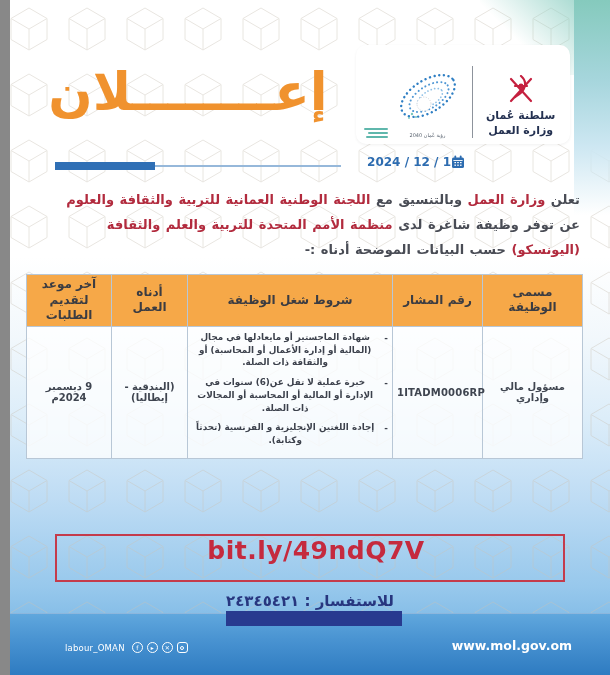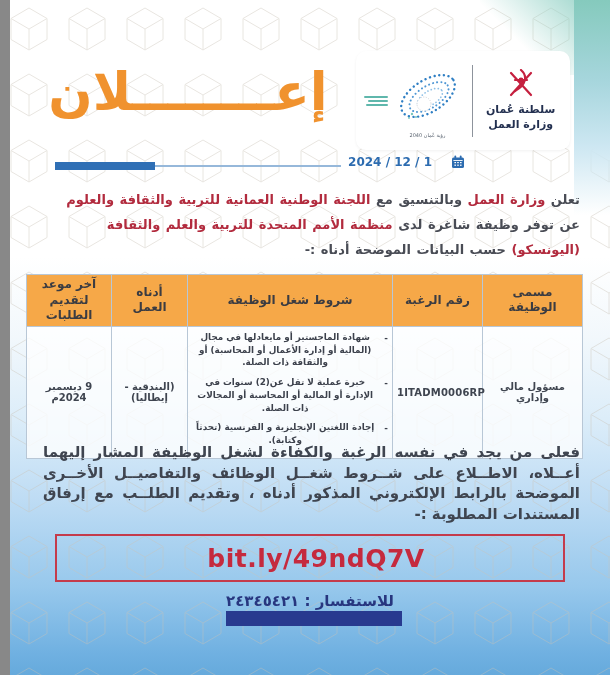--- a/index.html
+++ b/index.html
@@ -13,34 +13,34 @@
   }
   .pattern-layer { position: absolute; inset: 0; opacity: .42; }
   .teal-corner { position: absolute; top: 0; right: 0; width: 130px; height: 75px;
     background: linear-gradient(225deg, #8ecfc3 0%, rgba(255,255,255,0) 65%); }
   .teal-strip { position: absolute; top: 0; right: 0; width: 36px; height: 215px;
     background: linear-gradient(180deg, #85cabd 0%, #a7d6dd 38%, #cde7f2 68%, rgba(255,255,255,0) 100%); }
 
   .title { position: absolute; top: 52px; left: 28px; width: 300px; text-align: center;
     font-size: 52px; font-weight: bold; color: #F0922E; line-height: 80px; direction: rtl; }
 
-  .logo-card { position: absolute; top: 51px; right: 40px; width: 214px; height: 99px;
+  .logo-card { position: absolute; top: 45px; right: 40px; width: 214px; height: 99px;
     background: #ffffff; border-radius: 10px; box-shadow: 0 1px 3px rgba(0,0,0,.06);
-    display: flex; align-items: center; padding: 6px 8px; direction: rtl; }
+    display: flex; align-items: flex-end; padding: 6px 8px; direction: rtl; }
   .emblem-block { width: 88px; text-align: center; }
   .ministry-line { font-size: 11px; font-weight: bold; color: #233050; line-height: 1.3; }
   .logo-divider { width: 1px; height: 72px; background: #8d939c; margin: 0 6px; }
   .swirl-block { width: 80px; position: relative; text-align: center; }
   .vision-label { font-size: 5px; color: #5a6470; margin-top: -6px; }
   .mini-logo { width: 26px; display: flex; flex-direction: column; gap: 2px; align-items: flex-start; }
   .mini-logo .bar { height: 2px; background: #5fb7ac; border-radius: 1px; }
 
   .rule-thick { position: absolute; top: 162px; left: 45px; width: 100px; height: 8px; background: #2F6FB5; }
   .rule-thin { position: absolute; top: 165px; left: 145px; width: 186px; height: 2px; background: #96b8da; }
-  .date-row { position: absolute; top: 155px; right: 145px; display: flex; align-items: center; gap: 19px;
+  .date-row { position: absolute; top: 155px; right: 145px; display: flex; align-items: center; gap: 0;
     color: #2D6CB0; font-weight: bold; font-size: 12px; direction: ltr; }
 
   .intro { position: absolute; top: 187px; right: 30px; left: 32px; direction: rtl;
     text-align: right; font-size: 13px; font-weight: bold; line-height: 25px; color: #494C55;
     word-spacing: 1px; }
   .red-seg { color: #B22B3E; }
 
   table.jobs { position: absolute; top: 274px; right: 27px; width: 556px;
     border-collapse: collapse; table-layout: fixed; direction: rtl; }
   table.jobs th { background: #F6A848; border: 1px solid #b8c7d6; height: 40px;
@@ -52,21 +52,21 @@
   td.cond-cell { vertical-align: top; text-align: right; padding: 8px 9px 4px 6px; font-weight: normal; }
   .cond-item { display: flex; gap: 6px; margin-bottom: 7px; font-size: 8.8px;
     line-height: 1.45; color: #3C414C; }
   .cond-dash { flex: 0 0 auto; padding-top: 1px; }
   td.num-cell { direction: ltr; font-size: 9.5px; letter-spacing: .2px; }
 
   .outro { position: absolute; top: 442px; right: 30px; left: 33px; direction: rtl;
     text-align: justify; font-size: 15px; font-weight: bold; color: #3F4550; line-height: 20.5px; }
 
   .link-box { position: absolute; top: 534px; left: 45px; right: 45px; height: 48px;
-    border: 2px solid #C43B4B; display: flex; align-items: center; justify-content: center; padding-left: 12px; }
+    border: 2px solid #C43B4B; display: flex; justify-content: center; padding-left: 12px; }
   .link-text { direction: ltr; font-size: 25px; font-weight: bold; color: #C52A3E; letter-spacing: .5px; cursor: pointer; }
 
   .inquiry { position: absolute; top: 592px; left: 0; right: 0; text-align: center;
     color: #27367F; font-weight: bold; font-size: 15px; direction: rtl; }
   .navy-bar { position: absolute; top: 611px; left: 216px; width: 176px; height: 15px;
     background: #283A8F; z-index: 3; }
 
   .footer { position: absolute; bottom: 0; left: 0; right: 0; height: 62px;
     background: linear-gradient(180deg, #60a7dd 0%, #4a94d2 40%, #2e7bc1 100%);
     border-top: 1px solid rgba(255,255,255,.45); z-index: 2; }
@@ -167,53 +167,64 @@
     <colgroup>
       <col style="width:100px">
         <col style="width:90px">
         <col style="width:205px">
         <col style="width:76px">
         <col style="width:85px">
     </colgroup>
     <thead>
       <tr>
         <th>مسمى الوظيفة</th>
-        <th>رقم الرغبة</th>
+        <th>رقم المشار</th>
         <th>شروط شغل الوظيفة</th>
         <th>أدناه العمل</th>
         <th>آخر موعد لتقديم الطلبات</th>
       </tr>
     </thead>
     <tbody>
       <tr>
         <td>مسؤول مالي وإداري</td>
         <td class="num-cell">1ITADM0006RP</td>
         <td class="cond-cell">
           <div class="cond-item">
               <span class="cond-dash">-</span>
               <span>شهادة الماجستير أو مايعادلها في مجال (المالية أو إدارة الأعمال أو المحاسبة) أو والثقافة ذات الصلة.</span>
             </div>
           <div class="cond-item">
               <span class="cond-dash">-</span>
-              <span>خبرة عملية لا تقل عن(2) سنوات في الإدارة أو المالية أو المحاسبة أو المجالات ذات الصلة.</span>
+              <span>خبرة عملية لا تقل عن(6) سنوات في الإدارة أو المالية أو المحاسبة أو المجالات ذات الصلة.</span>
             </div>
           <div class="cond-item">
               <span class="cond-dash">-</span>
               <span>إجادة اللغتين الإنجليزية و الفرنسية (تحدثاً وكتابة).</span>
             </div>
         </td>
         <td>(البندقية - إيطاليا)</td>
         <td>9 ديسمبر 2024م</td>
       </tr>
     </tbody>
   </table>
 
-  <p class="outro">فعلى من يجد في نفسه الرغبة والكفاءة لشغل الوظيفة المشار إليهما أعــلاه، الاطــلاع على شــروط شغــل الوظائف والتفاصيــل الأخــرى الموضحة بالرابط الإلكتروني المذكور أدناه ، وتقديم الطلــب مع إرفاق المستندات المطلوبة :-</p>
 
   <div class="link-box">
     <span class="link-text">bit.ly/49ndQ7V</span>
   </div>
 
   <div class="inquiry">للاستفسار : ٢٤٣٤٥٤٢١</div>
   <div class="navy-bar"></div>
 
+  <div class="footer">
+    <div class="social-row">
+      <span class="handle">labour_OMAN</span>
+      <span class="s-icon">f</span>
+      <span class="s-icon">▸</span>
+      <span class="s-icon">✕</span>
+      <span class="s-icon square">
+          <span class="ig-dot"></span>
+        </span>
+    </div>
+    <div class="website">www.mol.gov.om</div>
+  </div>
 
 </div>
 
 </body></html>

